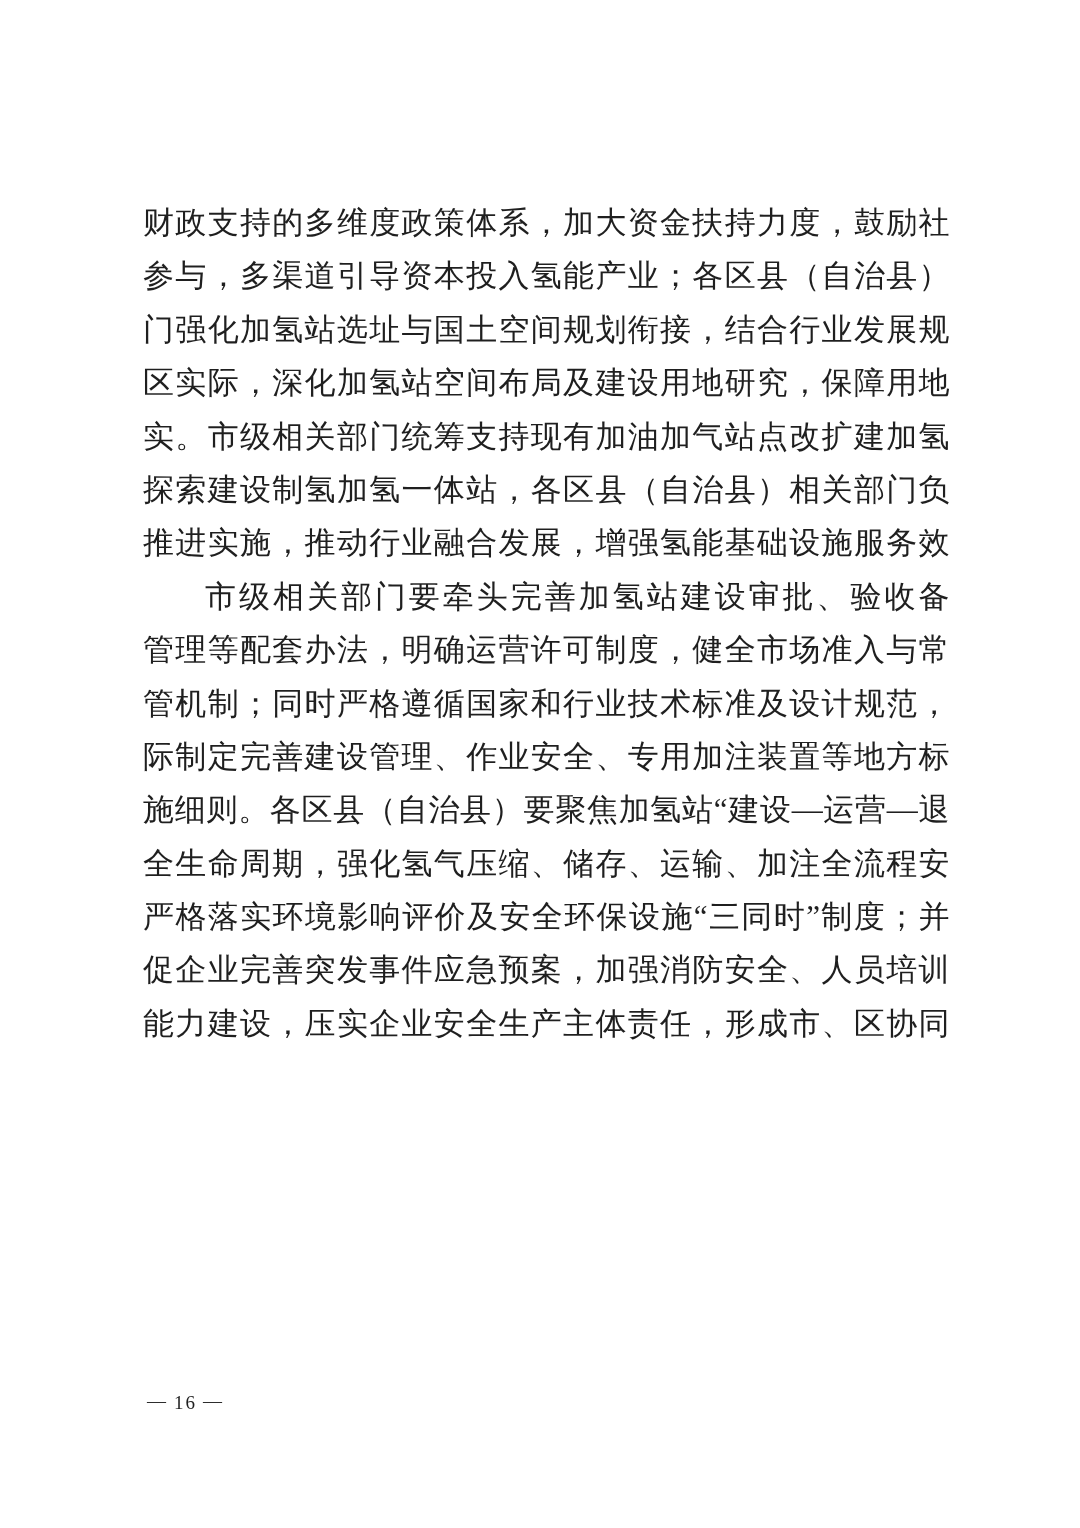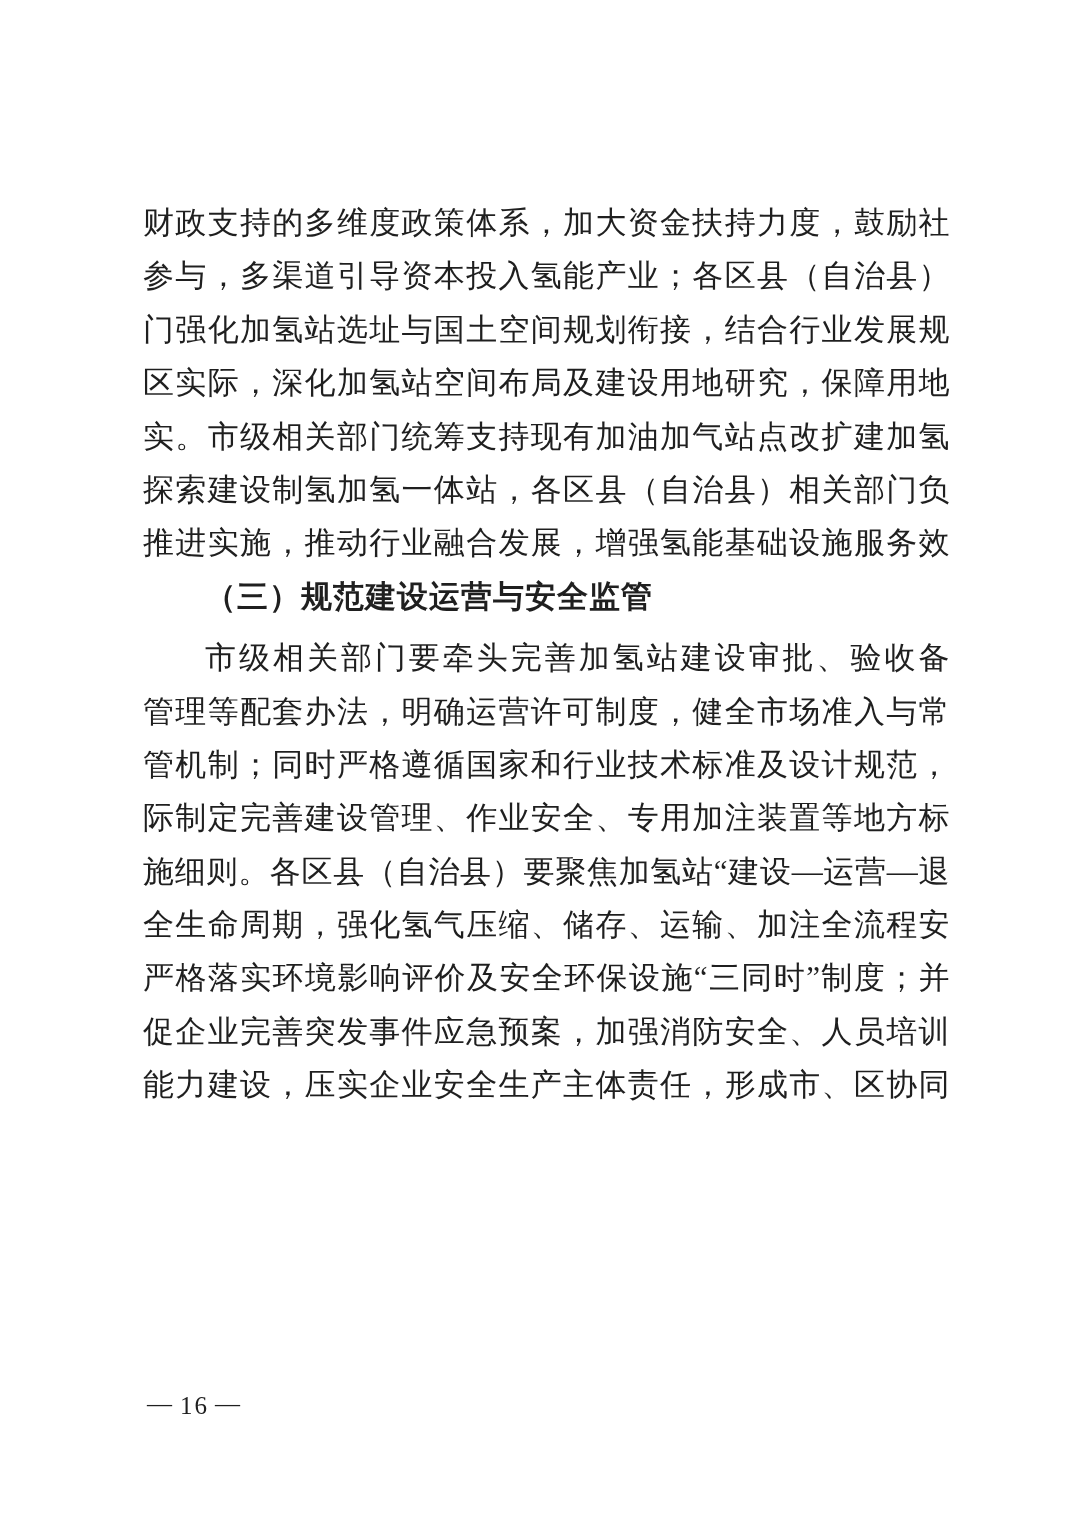--- a/index.html
+++ b/index.html
@@ -44,21 +44,21 @@
     font-weight: bold;
     text-indent: 2em;
     height: 53.4px;
     margin-bottom: 8px;
     letter-spacing: 1px;
   }
   .page-number {
     position: absolute;
     left: 141px;
     top: 1392px;
-    font-size: 25px;
+    font-size: 19px;
     letter-spacing: 2px;
     color: #1f1f1f;
   }
   .page-number .dash {
     display: inline-block;
     transform: translateY(-2px);
     margin: 0 6px;
   }
 </style>
 </head>
@@ -68,21 +68,20 @@
   <div class="content" id="doc-body">
       <div class="paragraph">
         <div class="line">财政支持的多维度政策体系，加大资金扶持力度，鼓励社会资本</div>
         <div class="line">参与，多渠道引导资本投入氢能产业；各区县（自治县）相关部</div>
         <div class="line">门强化加氢站选址与国土空间规划衔接，结合行业发展规划与辖</div>
         <div class="line">区实际，深化加氢站空间布局及建设用地研究，保障用地有效落</div>
         <div class="line">实。市级相关部门统筹支持现有加油加气站点改扩建加氢设施、</div>
         <div class="line">探索建设制氢加氢一体站，各区县（自治县）相关部门负责具体</div>
         <div class="line last">推进实施，推动行业融合发展，增强氢能基础设施服务效能。</div>
       </div>
-      <div class="heading">（三）规范建设运营与安全监管</div>
       <div class="paragraph">
         <div class="line indent">市级相关部门要牵头完善加氢站建设审批、验收备案、运营</div>
         <div class="line">管理等配套办法，明确运营许可制度，健全市场准入与常态化监</div>
         <div class="line">管机制；同时严格遵循国家和行业技术标准及设计规范，结合实</div>
         <div class="line">际制定完善建设管理、作业安全、专用加注装置等地方标准及实</div>
         <div class="line">施细则。各区县（自治县）要聚焦加氢站“建设—运营—退役”</div>
         <div class="line">全生命周期，强化氢气压缩、储存、运输、加注全流程安全管控，</div>
         <div class="line">严格落实环境影响评价及安全环保设施“三同时”制度；并指导督</div>
         <div class="line">促企业完善突发事件应急预案，加强消防安全、人员培训及应急</div>
         <div class="line">能力建设，压实企业安全生产主体责任，形成市、区协同联动的</div>

